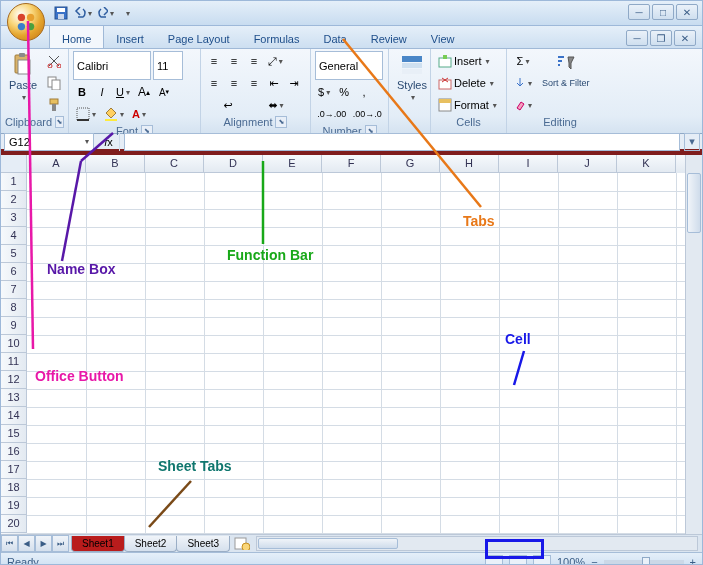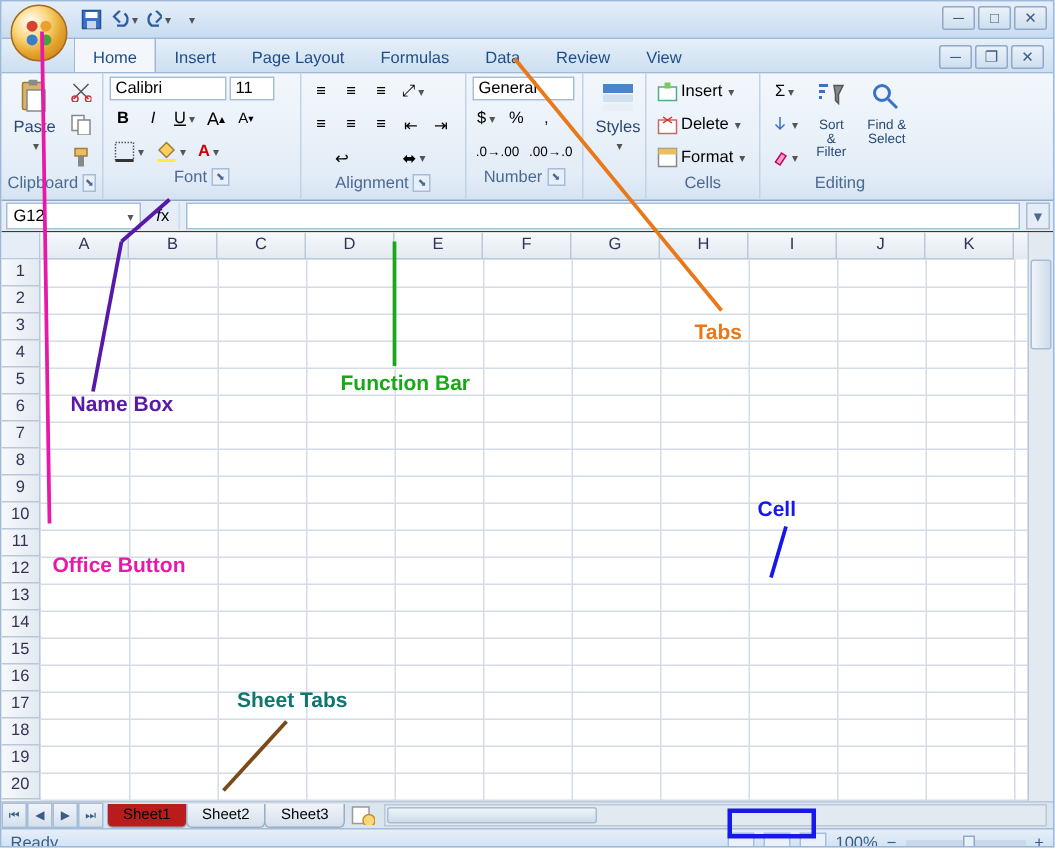--- a/index.html
+++ b/index.html
@@ -18,24 +18,24 @@
 .ribbon{height:85px;background:linear-gradient(#f3f7fc,#e3edf7 80%,#d5e3f1);display:flex;border-bottom:1px solid #8fa9c7}
 .rgroup{border-right:1px solid #c2d3e6;display:flex;flex-direction:column;padding:2px 4px 0}
 .rgroup-body{flex:1;display:flex;align-items:flex-start;gap:3px}
 .rgroup-label{font-size:10px;color:#4a6a92;text-align:center;padding:1px 0 15px;display:flex;justify-content:center;align-items:center;gap:3px}
 .dlaunch{width:12px;height:12px;border:1px solid #a6bdd8;display:inline-flex;align-items:center;justify-content:center;font-size:7px;color:#4a6a92;background:#e8eff8}
 .bigbtn{display:flex;flex-direction:column;align-items:center;padding:2px 4px;font-size:10px;color:#2a4a72;gap:2px}
 .bigbtn .ico{width:24px;height:24px}
 .stack{display:flex;flex-direction:column;gap:2px}
 .row{display:flex;gap:2px;align-items:center}
 .smbtn{min-width:18px;height:20px;border:1px solid transparent;display:flex;align-items:center;justify-content:center;padding:0 2px;border-radius:2px}
-.sel{border:1px solid #a6bdd8;background:#fff;height:16px;font-size:11px;padding:0 3px}
+.sel{border:1px solid #a6bdd8;background:#fff;height:29px;font-size:11px;padding:0 3px}
 .fontname{width:78px}
 .fontsize{width:30px}
-.fmla-bar{height:21px;background:#e5edf6;display:flex;align-items:center;border-bottom:1px solid #7f1d1d}
+.fmla-bar{height:21px;background:#e5edf6;display:flex;align-items:center;border-bottom:6px solid #7f1d1d}
 .namebox{width:90px;height:18px;border:1px solid #a6bdd8;background:#fff;margin-left:3px;padding:0 4px;display:flex;align-items:center;justify-content:space-between;font-size:11px}
 .fmla-btns{display:flex;margin-left:4px}
 .fmla-btn{width:22px;height:18px;display:flex;align-items:center;justify-content:center;border-right:1px solid #cfdceb}
 .fmla-input{flex:1;height:18px;border:1px solid #a6bdd8;background:#fff;margin:0 4px}
 .fmla-expand{width:16px;height:18px;display:flex;align-items:center;justify-content:center;color:#4a6a92;border:1px solid #a6bdd8;margin-right:2px}
 .grid-area{position:relative;height:379px;background:#fff;display:flex}
 .corner{width:26px;height:18px;background:#e5edf6;border-right:1px solid #bcc8d8;border-bottom:1px solid #bcc8d8;position:absolute;left:0;top:0}
 .colheads{position:absolute;left:26px;top:0;right:17px;height:18px;display:flex;background:linear-gradient(#f6f9fc,#e2e9f1)}
 .colhead{border-right:1px solid #bcc8d8;border-bottom:1px solid #bcc8d8;text-align:center;line-height:17px;font-size:11px;color:#335}
 .rowheads{position:absolute;left:0;top:18px;bottom:0;width:26px;background:linear-gradient(90deg,#f6f9fc,#e2e9f1)}
@@ -331,27 +331,20 @@
             <span class="drop">▾</span>
           </div>
       </div>
       <div class="bigbtn">
         <svg class="ico" viewBox="0 0 24 24">
             <path d="M4 4h6M4 8h4M4 12h2" stroke="#3a72c8" stroke-width="2"></path>
             <path d="M14 4h6l-3 6v6l-2-2v-4z" fill="#888" stroke="#555"></path>
           </svg>
         <span style="font-size:9px;line-height:1;text-align:center">Sort &amp; Filter</span>
       </div>
-      <div class="bigbtn">
-        <svg class="ico" viewBox="0 0 24 24">
-            <circle cx="9" cy="9" r="5" fill="none" stroke="#3a72c8" stroke-width="2"></circle>
-            <path d="M13 13l6 6" stroke="#3a72c8" stroke-width="2"></path>
-          </svg>
-        <span style="font-size:9px;line-height:1;text-align:center">Find &amp; Select</span>
-      </div>
     </div>
     <div class="rgroup-label">
         <span>Editing</span>
       </div>
   </div>
 </div>
 
 <div class="fmla-bar">
   <div class="namebox">
       <span>G12</span>

